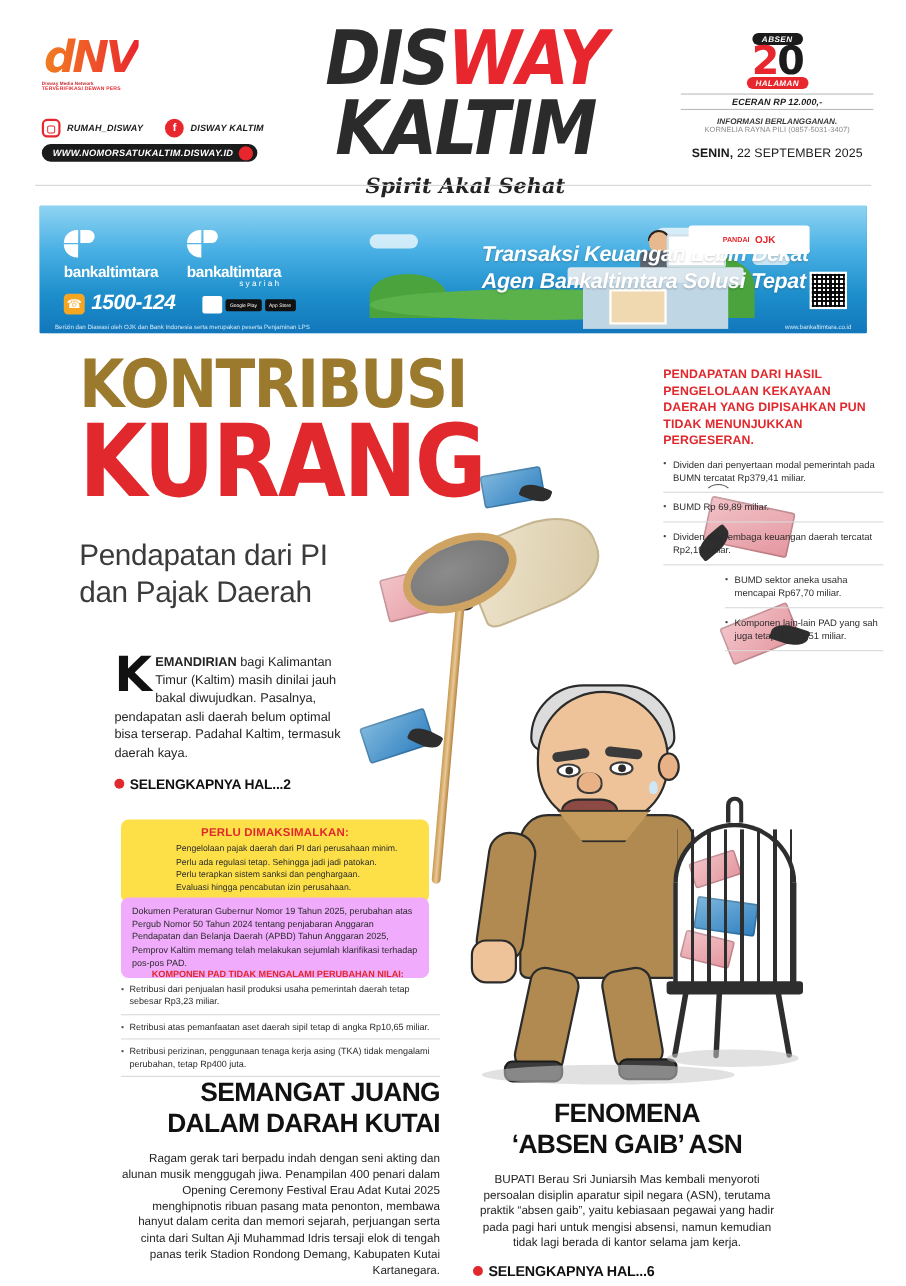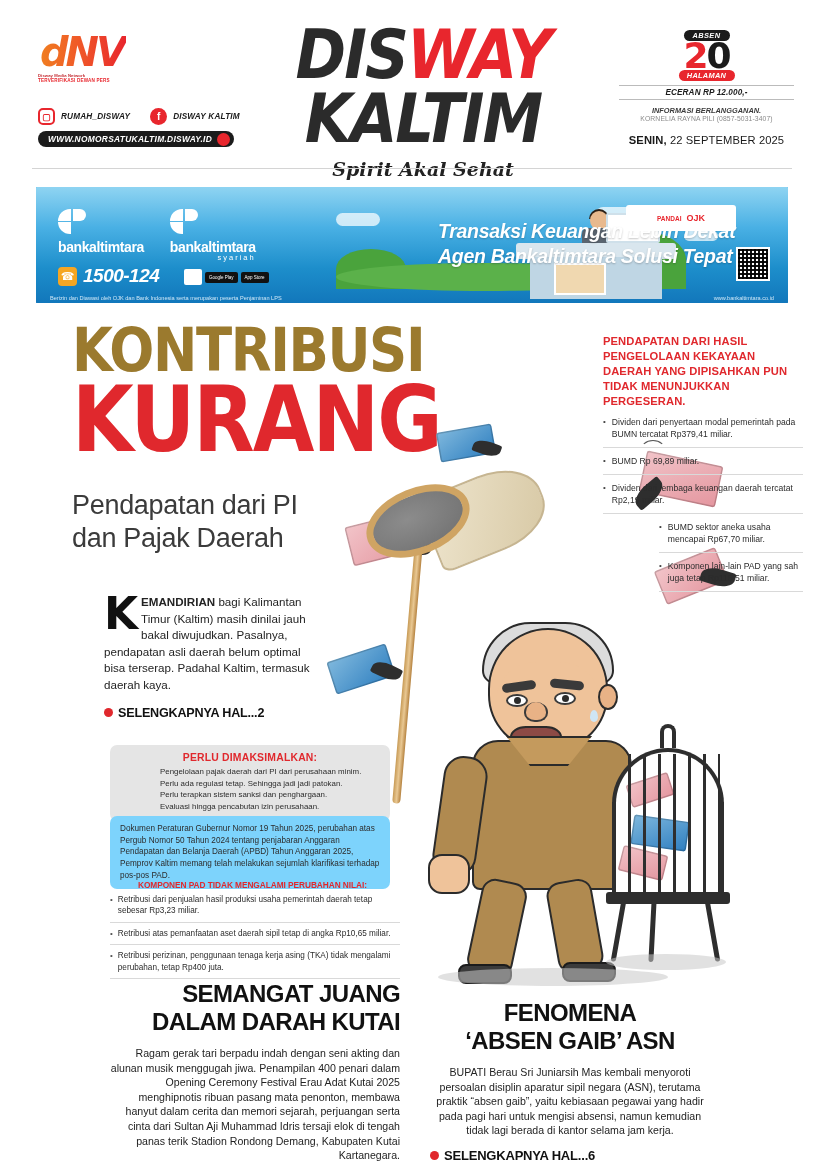--- a/index.html
+++ b/index.html
@@ -175,29 +175,29 @@
   .lead .cont { font-weight:bold; }
   .more {
     display:flex; align-items:center; gap:5px; margin-top:12px;
     font-size:12.6px; font-weight:bold; color:#111; letter-spacing:-.2px;
   }
   .more .bullet { width:9px; height:9px; border-radius:50%; background:#e0282d; flex:none; }
 
   
   .box-tan {
     position:absolute; left:110px; top:745px; width:280px;
-    background:#e5e5e5; border-radius:7px; padding:7px 10px 9px;
+    background:#fde047; border-radius:7px; padding:7px 10px 9px;
   }
   .box-tan h4 { text-align:center; color:#e0282d; font-size:10.4px; font-weight:bold; letter-spacing:.2px; }
   .box-tan ul { list-style:none; margin-top:3px; }
   .box-tan li { font-size:7.9px; line-height:11.6px; color:#2c2c2c;padding-left:40px; }
 
   .box-grey {
     position:absolute; left:110px; top:816px; width:280px;
-    background:#7dd3fc; border-radius:7px; padding:7px 10px;
+    background:#f0abfc; border-radius:7px; padding:7px 10px;
   }
   .box-grey p { font-size:8.2px; line-height:11.7px; color:#2c2c2c; }
 
   .pad-sec { position:absolute; left:110px; top:880px; width:290px; }
   .pad-sec h4 { color:#e0282d; font-size:8.3px; font-weight:bold; letter-spacing:-.05px;padding-left:28px; }
   .pad-item { display:flex; gap:5px; padding:5px 0 5px; border-bottom:1px solid #d9d9d9; }
   .pad-item:first-of-type { padding-top:4px; }
   .pad-item .bul { color:#555; font-size:8px; line-height:11px; }
   .pad-item p { font-size:8.2px; line-height:11.4px; color:#2c2c2c; }
 

